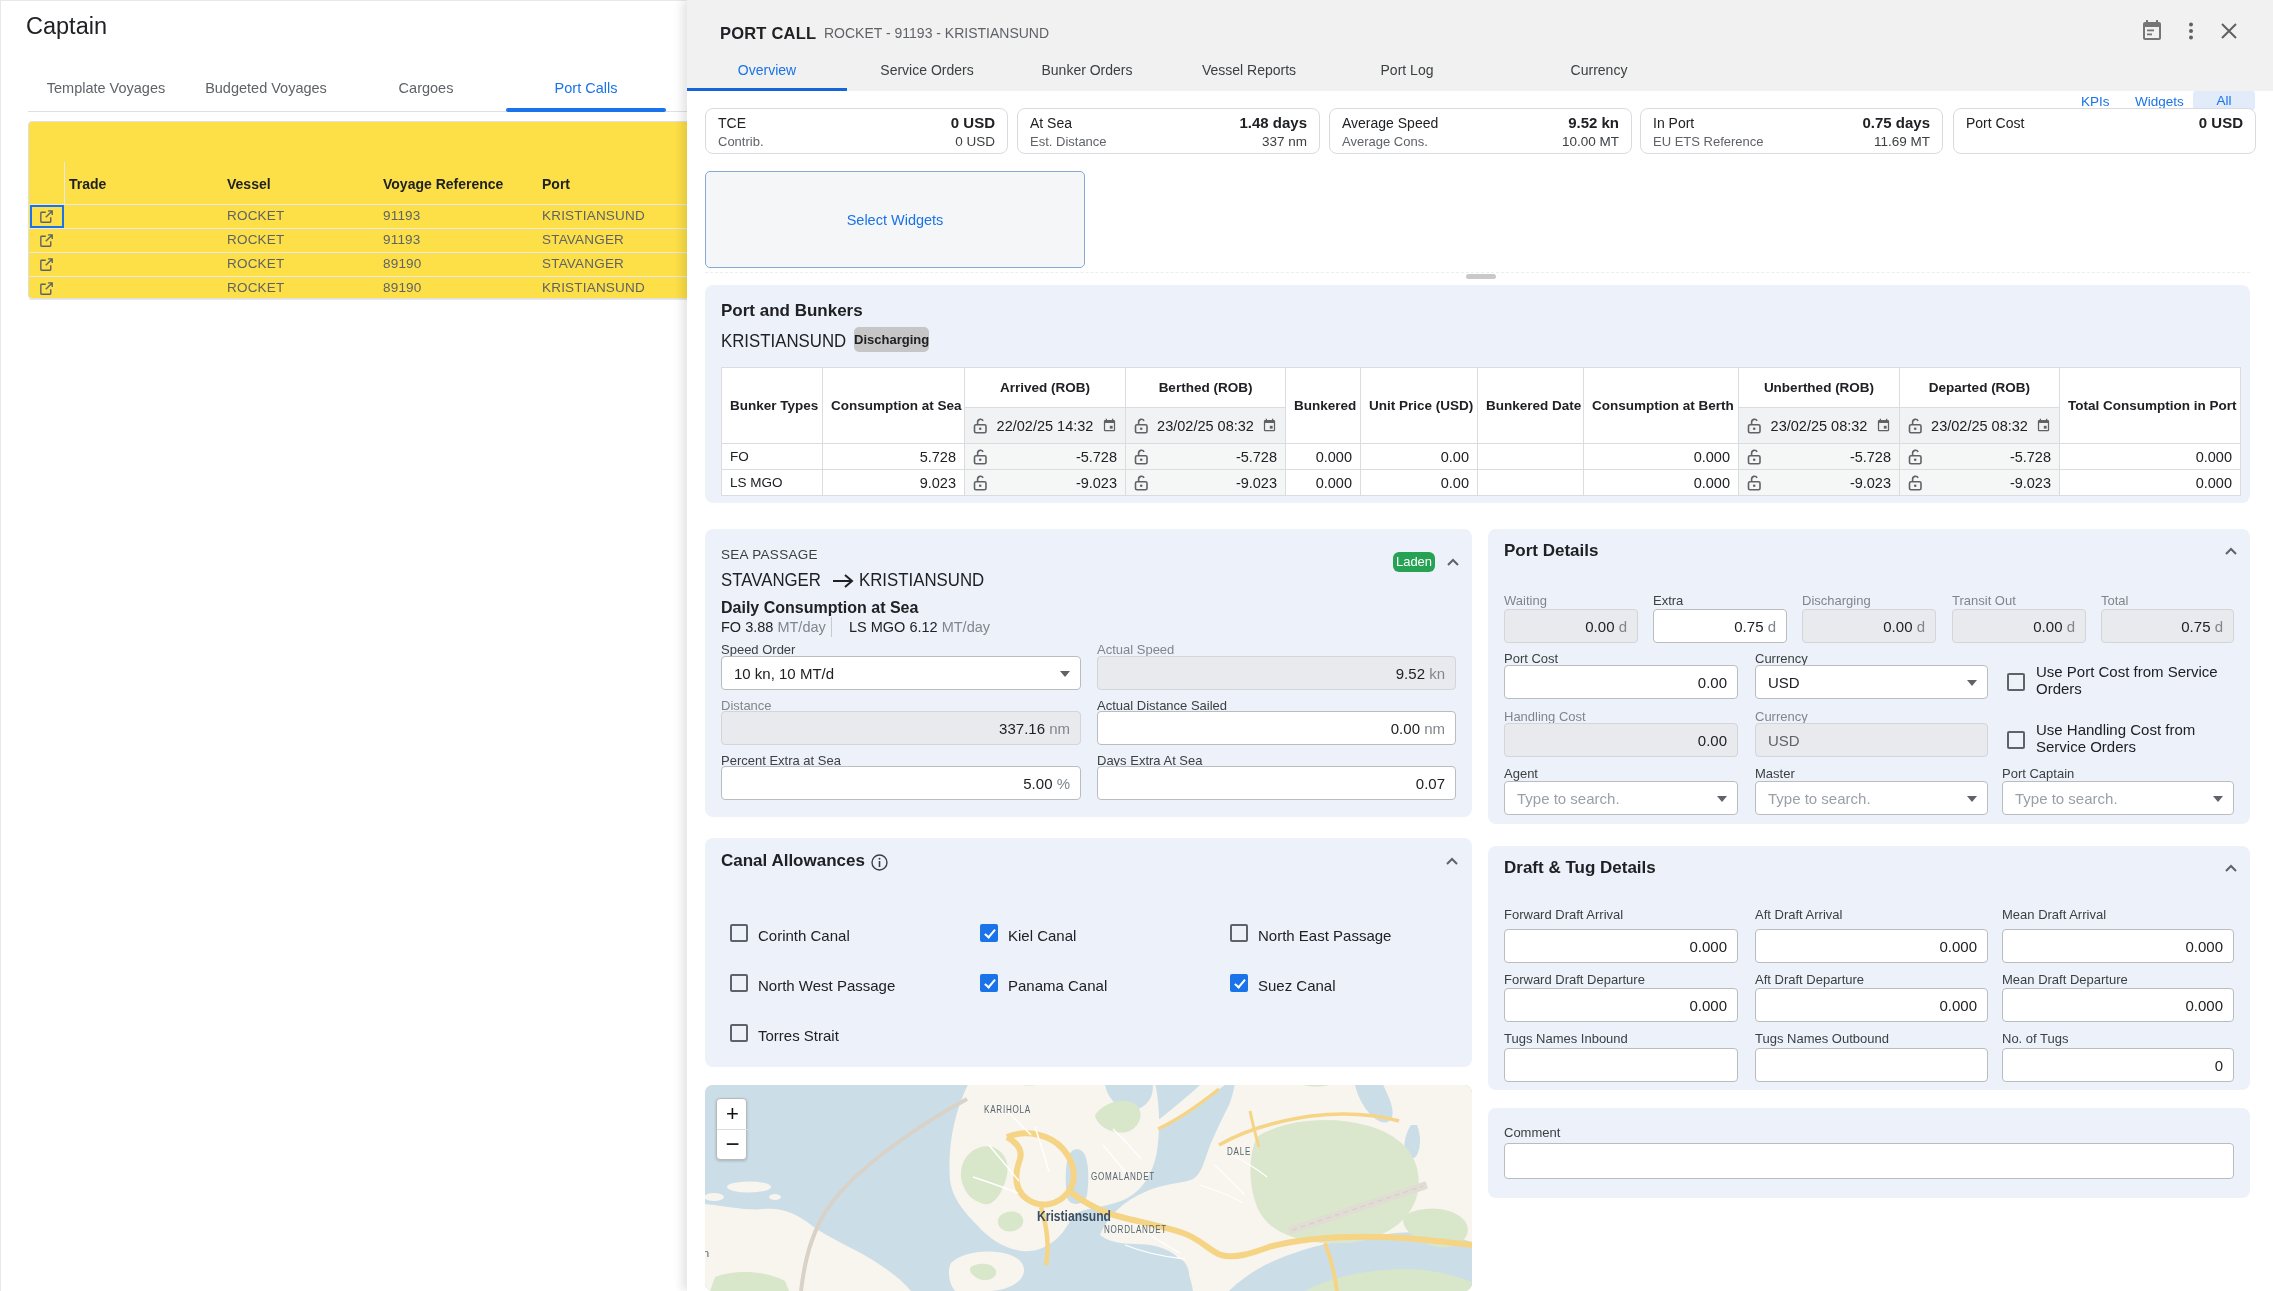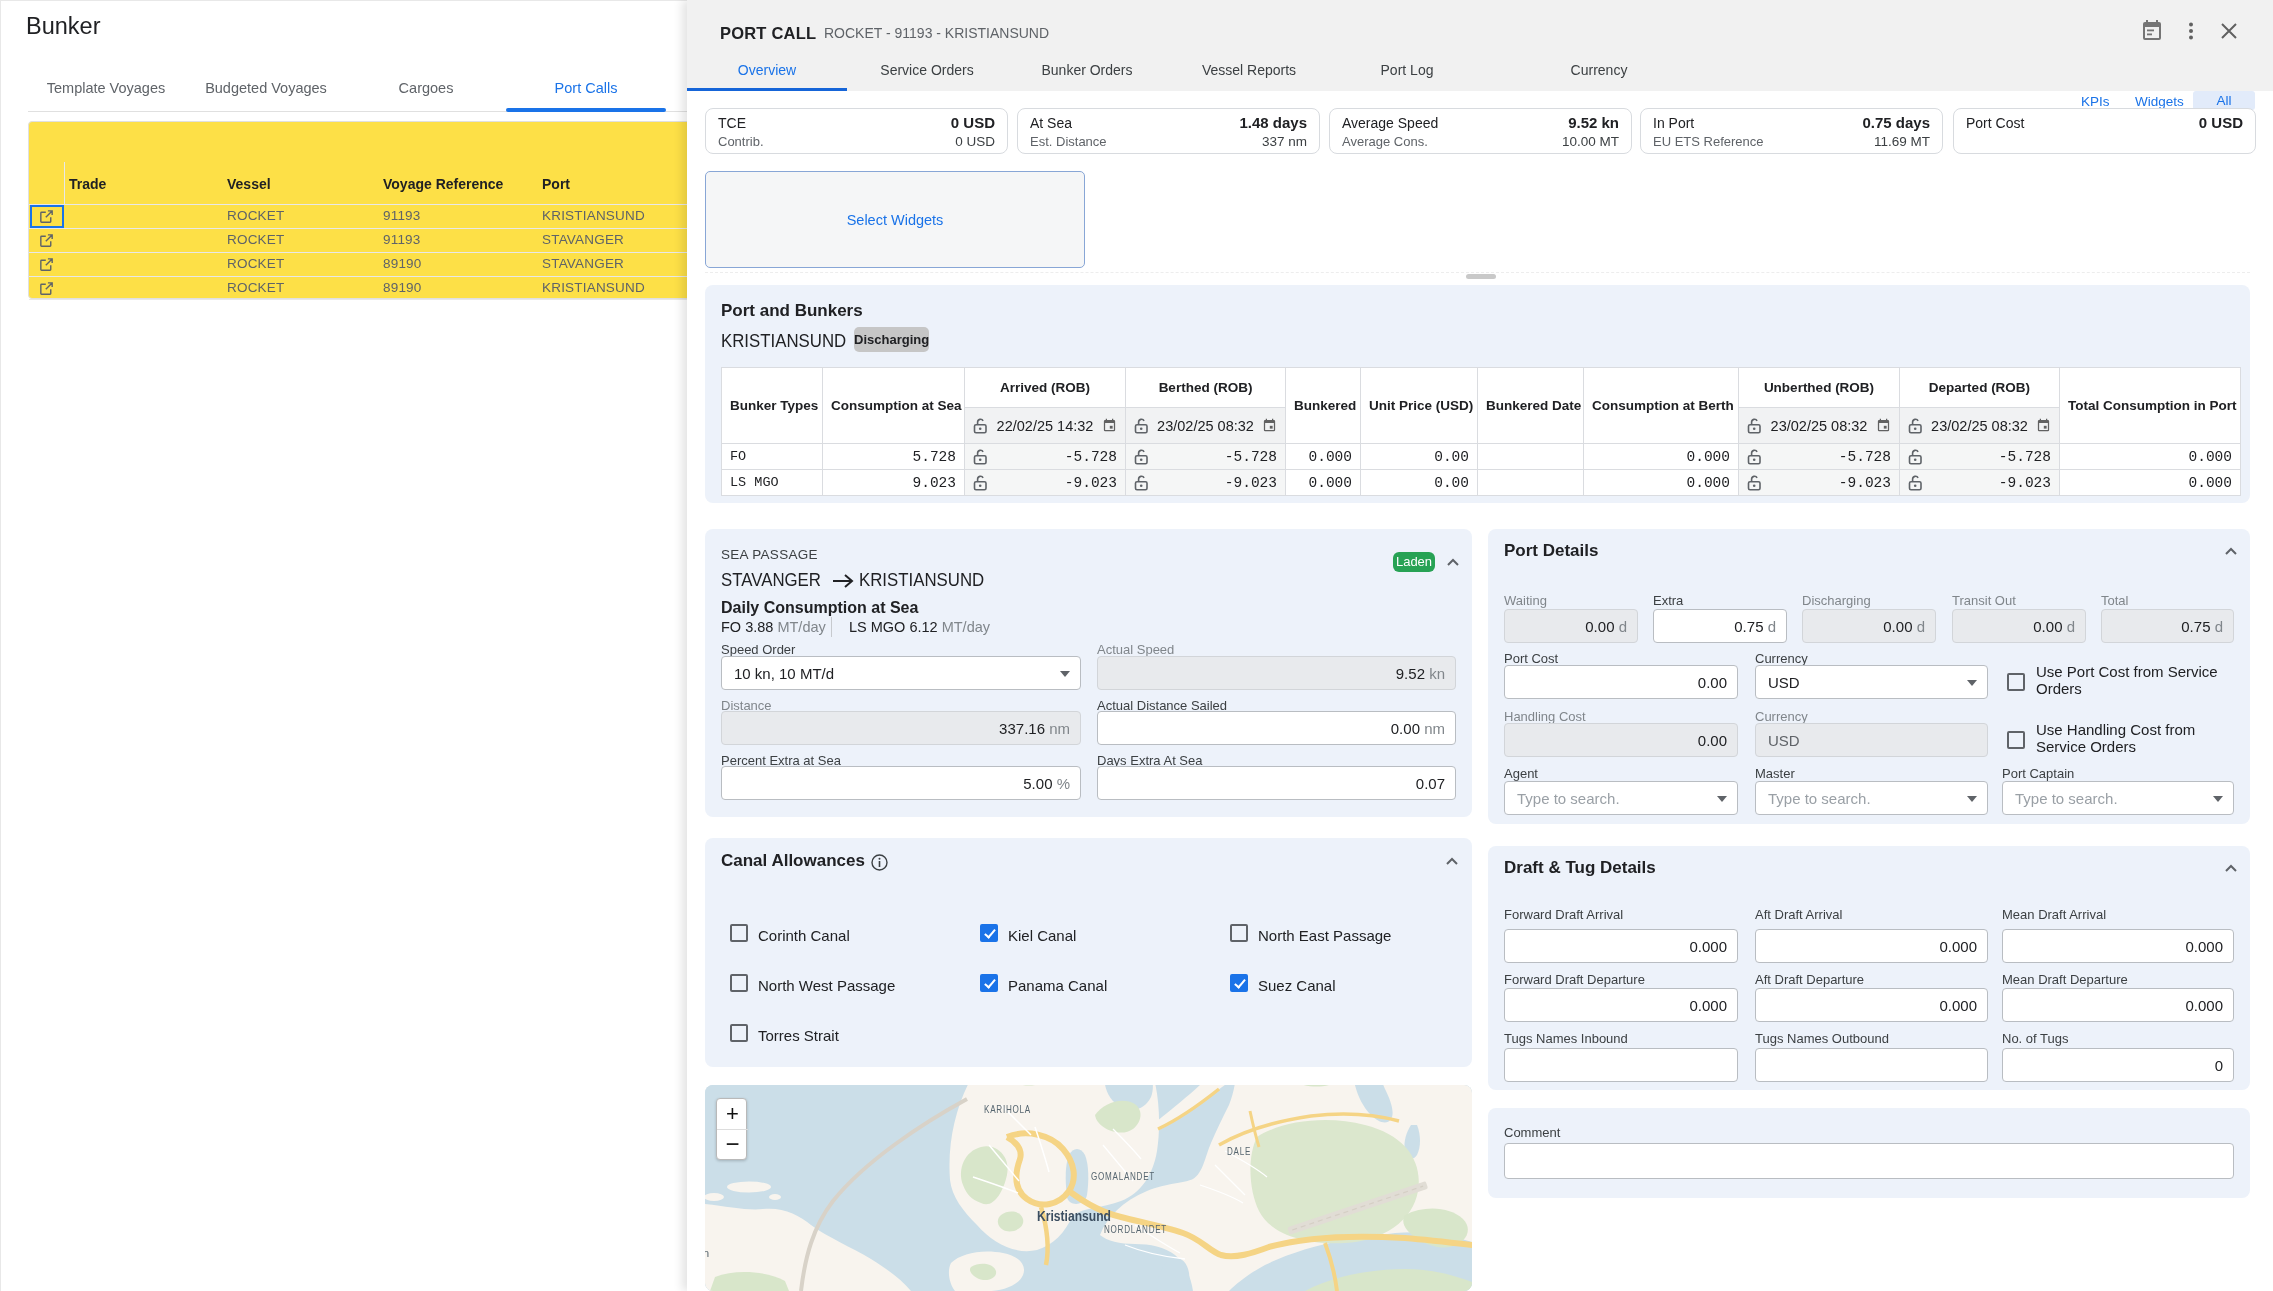--- a/index.html
+++ b/index.html
@@ -48,21 +48,21 @@
   .cardtitle { position:absolute; font-size:17px; font-weight:700; color:#202124; }
   .chev { position:absolute; width:14px; height:14px; }
 
   
   #btable { position:absolute; left:16px; top:82px; width:1519px; border-collapse:collapse; background:#fff; table-layout:fixed; }
   #btable td, #btable th { border:1px solid #dadce0; font-size:13.5px; color:#202124; padding:0 8px; overflow:hidden; white-space:nowrap; }
   #btable th { font-weight:700; text-align:center; background:#fff; }
   #btable .dcell { background:#f1f2f3; }
   #btable .num { text-align:right; color:#202124; font-size:14.5px; }
   #btable .robcell { background:#f5f6f6; text-align:right; font-size:14.5px; }
-  #btable tr.datarow td { height:26px;font-family:Liberation Mono, monospace; }
+  #btable tr.datarow td { height:26px; }
   .dwrap { display:flex; align-items:center; justify-content:space-between; }
   .dwrap .dtxt { font-size:14.5px; color:#202124; font-weight:400; }
   .lockrow { display:flex; align-items:center; justify-content:space-between; }
   .flabel { position:absolute; font-size:13px; color:#3c4043; white-space:nowrap; }
   .flabel.dis { color:#80868b; }
   .inp { position:absolute; height:34px; background:#fff; border:1px solid #b9bdc2; border-radius:4px; font-size:15px; color:#202124; }
   .inp.dis { background:#e8eaed; border-color:#d2d5d9; }
   .inp .val { position:absolute; right:10px; top:8px; font-size:15px; color:#202124; }
   .inp .valL { position:absolute; left:12px; top:8px; font-size:15px; color:#202124; }
   .inp .ph { position:absolute; left:12px; top:8px; font-size:15px; color:#9aa0a6; }
@@ -74,21 +74,21 @@
   .cb.on:after { content:""; position:absolute; left:4.5px; top:0.5px; width:4px; height:9px; border:solid #fff; border-width:0 2.5px 2.5px 0; transform:rotate(40deg); }
   .cblabel { position:absolute; font-size:15px; color:#202124; white-space:nowrap; }
 
   .chip { position:absolute; border-radius:5px; font-size:13px; text-align:center; }
 </style>
 </head>
 <body>
 <div id="root">
 
   <div id="bgpage">
-    <h1>Bunker</h1>
+    <h1>Captain</h1>
     <div class="bgtab" style="left:25px;">Template Voyages</div>
     <div class="bgtab" style="left:185px;">Budgeted Voyages</div>
     <div class="bgtab" style="left:345px;">Cargoes</div>
     <div class="bgtab active" style="left:505px;">Port Calls</div>
     <div id="bgtabline"></div>
     <div id="bgtabind"></div>
     <div id="bgcard">
       <div class="bgth" style="left:40px;">Trade</div>
       <div class="bgth" style="left:198px;">Vessel</div>
       <div class="bgth" style="left:354px;">Voyage Reference</div>

